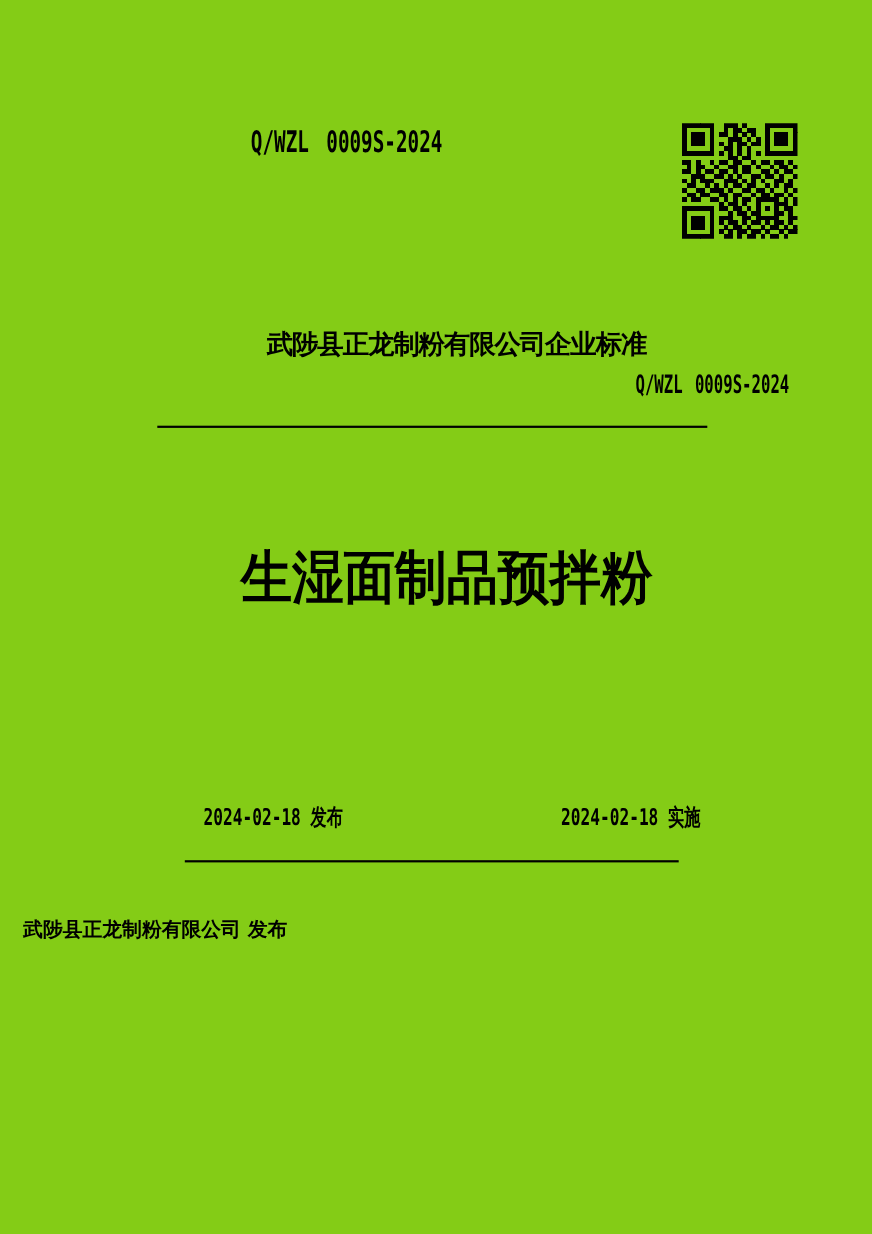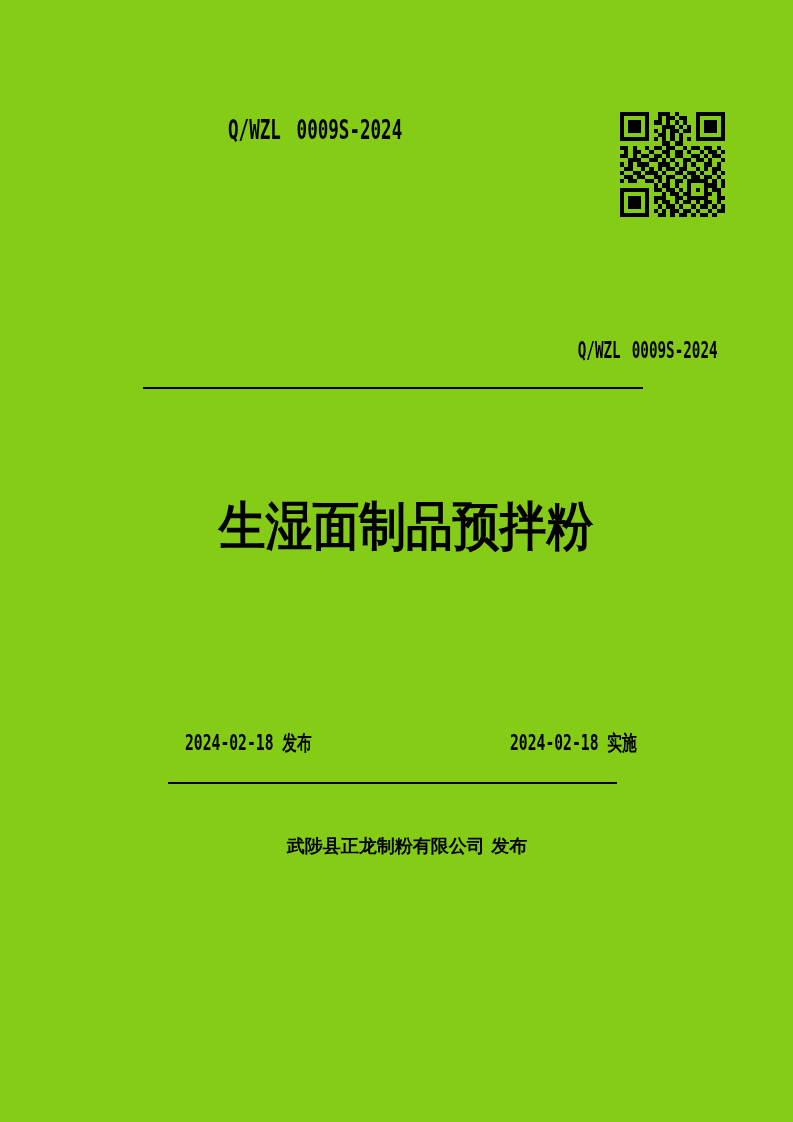--- a/index.html
+++ b/index.html
@@ -94,21 +94,21 @@
     transform: scaleX(0.7);
     transform-origin: left top;
   }
   .date-release { left: 185px; }
   .date-implement { left: 510px; }
 
   .publisher {
     left: 21px;
     right: 0;
     top: 837px;
-    text-align: center;
+    text-align: left;
     font-size: 18px;
     font-weight: 700;
     line-height: 1;
     white-space: pre;
   }
 </style>
 </head>
 <body>
 
 <div class="page">
@@ -453,20 +453,21 @@
         <rect x="12" y="24" width="1.02" height="1.02"></rect>
         <rect x="14" y="24" width="1.02" height="1.02"></rect>
         <rect x="15" y="24" width="1.02" height="1.02"></rect>
         <rect x="17" y="24" width="1.02" height="1.02"></rect>
         <rect x="19" y="24" width="1.02" height="1.02"></rect>
         <rect x="20" y="24" width="1.02" height="1.02"></rect>
         <rect x="22" y="24" width="1.02" height="1.02"></rect>
       </svg>
     </div>
 
+  <div class="abs org-header">武陟县正龙制粉有限公司企业标准</div>
 
   <div class="abs code-sub">Q/WZL 0009S-2024</div>
 
   <div class="abs rule rule-top"></div>
 
   <div class="abs doc-title">生湿面制品预拌粉</div>
 
   <div class="abs date-line date-release">2024-02-18 发布</div>
 
   <div class="abs date-line date-implement">2024-02-18 实施</div>

